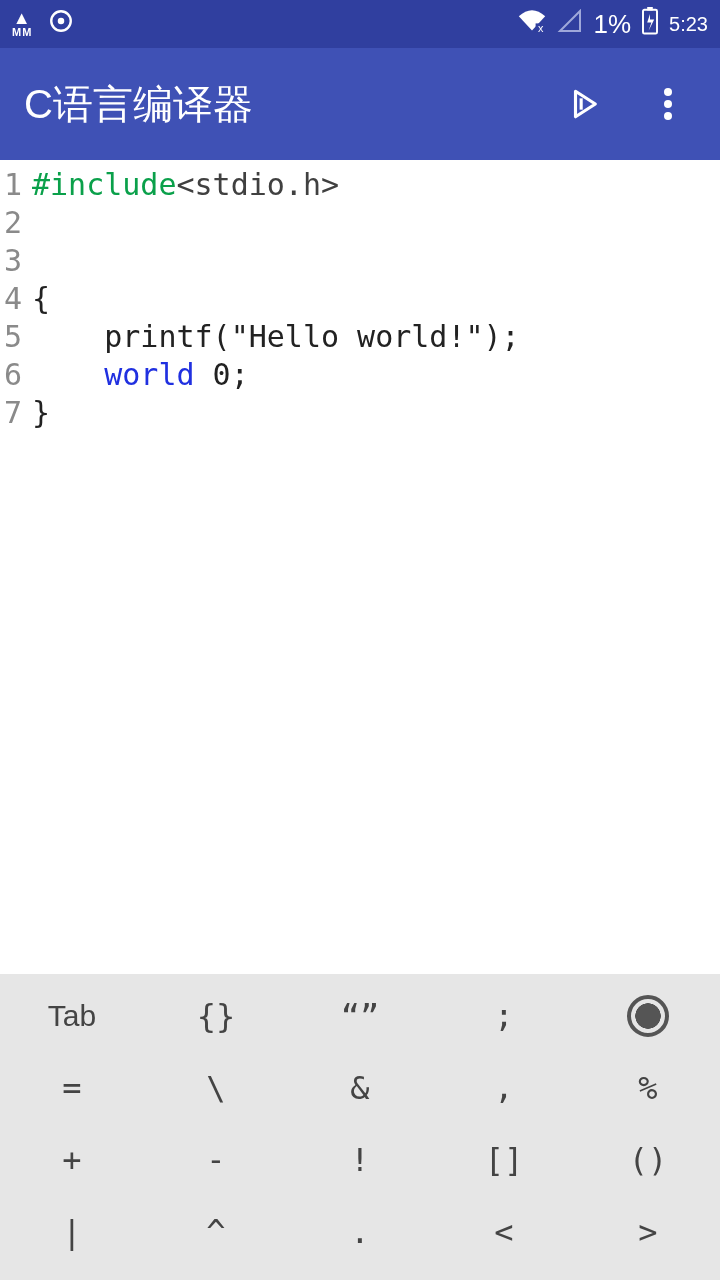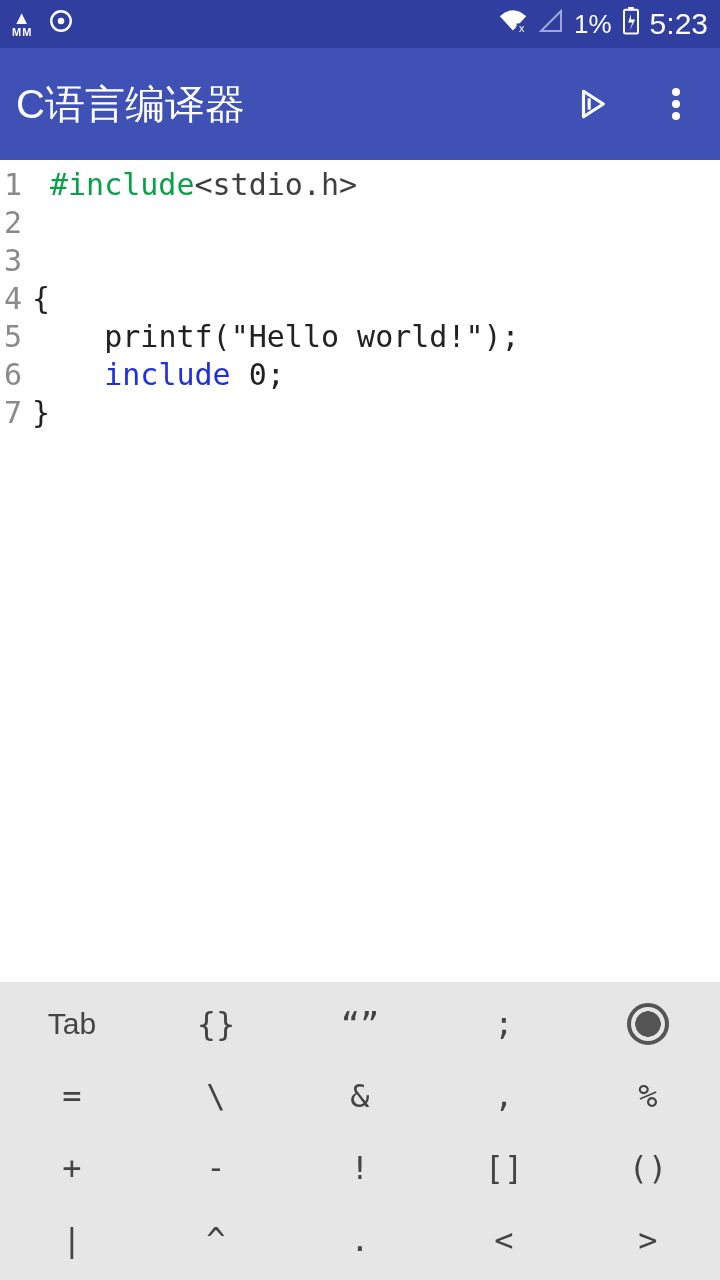--- a/index.html
+++ b/index.html
@@ -22,21 +22,21 @@
   .mm-icon { display:flex; flex-direction:column; align-items:center; line-height:1; font-size:11px; font-weight:bold; letter-spacing:1px;}
   .mm-icon .tri { font-size:18px; line-height:0.9;}
 
   
   .app-bar {
     height: 112px;
     background: #3f51b5;
     color: #fff;
     display: flex;
     align-items: center;
-    padding: 0 16px;
+    padding: 0 24px;
     justify-content: space-between;
   }
   .app-title { font-size: 40px; font-weight: 500; }
   .app-actions { margin-left: auto; display:flex; align-items:center; gap: 44px; padding-right: 8px;}
   .icon-btn { width:40px; height:40px; display:flex; align-items:center; justify-content:center; }
 
   
   .editor {
     flex: 1;
     background: #fff;
@@ -49,35 +49,35 @@
   .code-line { display: flex; }
   .gutter {
     width: 28px;
     text-align: right;
     color: #8a8a8a;
     padding-right: 6px;
     flex-shrink: 0;
     user-select: none;
   }
   .code { white-space: pre; color: #222; padding-left: 4px;}
-  .tok-pre   { color: #0aa04a; margin-left: 18px; } 
+  .tok-pre   { color: #0aa04a; } 
   .tok-angle { color: #404040; }
   .tok-kw    { color: #b00030; } 
   .tok-kw2   { color: #2030e0; }
   .tok-str   { color: #222; }
 
   
   .kb {
     background: #e6e6e6;
     display: grid;
     grid-template-columns: repeat(5, 1fr);
     grid-template-rows: repeat(4, 72px);
     align-items: center;
     justify-items: center;
-    padding: 6px 0 4px 0;
+    padding: 6px 0 12px 0;
   }
   .key {
     font-size: 32px;
     color: #444;
     width:100%; height:100%;
     display:flex; align-items:center; justify-content:center;
     font-family: "DejaVu Sans Mono", Menlo, Consolas, monospace;
   }
   .key.tab { font-family: sans-serif; font-size: 30px;}
   .key.record {
@@ -116,21 +116,21 @@
         </svg>
     </span>
     <span>1%</span>
     <span>
       <svg width="18" height="28" viewBox="0 0 12 20">
           <rect x="1" y="2" width="10" height="17" rx="1" fill="none" stroke="white" stroke-width="1.4"></rect>
           <rect x="4" y="0" width="4" height="2.5" fill="white"></rect>
           <path d="M6 5 L4 11 L7 11 L5 17 L9 9 L6 9 Z" fill="white"></path>
         </svg>
     </span>
-    <span style="font-size:30px;">5:23</span>
+    <span style="font-size:20px;">5:23</span>
   </div>
 </div>
 
 <div class="app-bar">
   <div class="app-title">C语言编译器</div>
   <div class="app-actions">
     <div class="icon-btn">
       <svg width="34" height="34" viewBox="0 0 24 24">
           <path d="M6 3 L20 12 L6 21 Z" fill="none" stroke="white" stroke-width="2.2" stroke-linejoin="round"></path>
           <path d="M10 8 L10 16" stroke="white" stroke-width="2.2"></path>
@@ -161,21 +161,21 @@
     <div class="code-line">
       <div class="gutter">4</div>
       <div class="code">{</div>
     </div>
     <div class="code-line">
       <div class="gutter">5</div>
       <div class="code">    printf(<span class="tok-str">"Hello world!"</span>);</div>
     </div>
     <div class="code-line">
       <div class="gutter">6</div>
-      <div class="code">    <span class="tok-kw2">include</span> 0;</div>
+      <div class="code">    <span class="tok-kw2">world</span> 0;</div>
     </div>
     <div class="code-line">
       <div class="gutter">7</div>
       <div class="code">}</div>
     </div>
   </div>
 
 <div class="kb" id="kb">
     <div class="key tab">Tab</div>
     <div class="key">{}</div>

